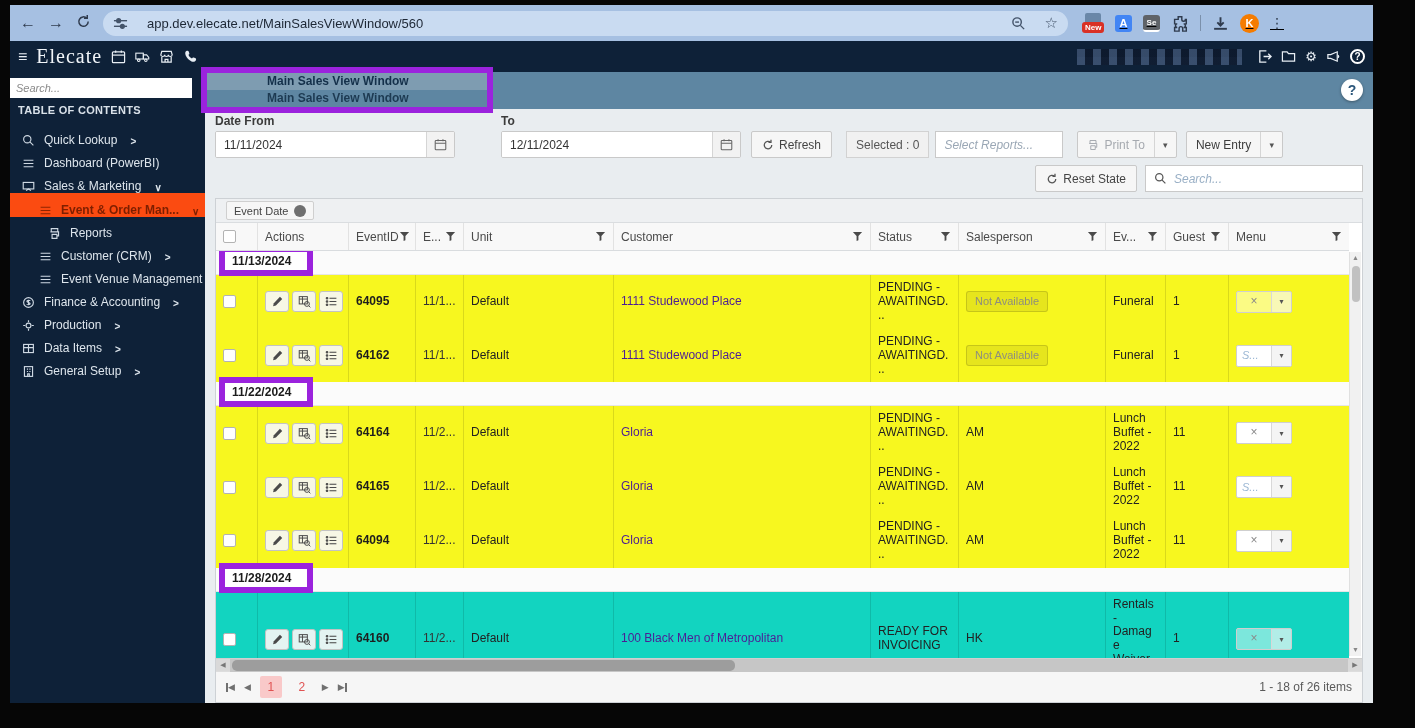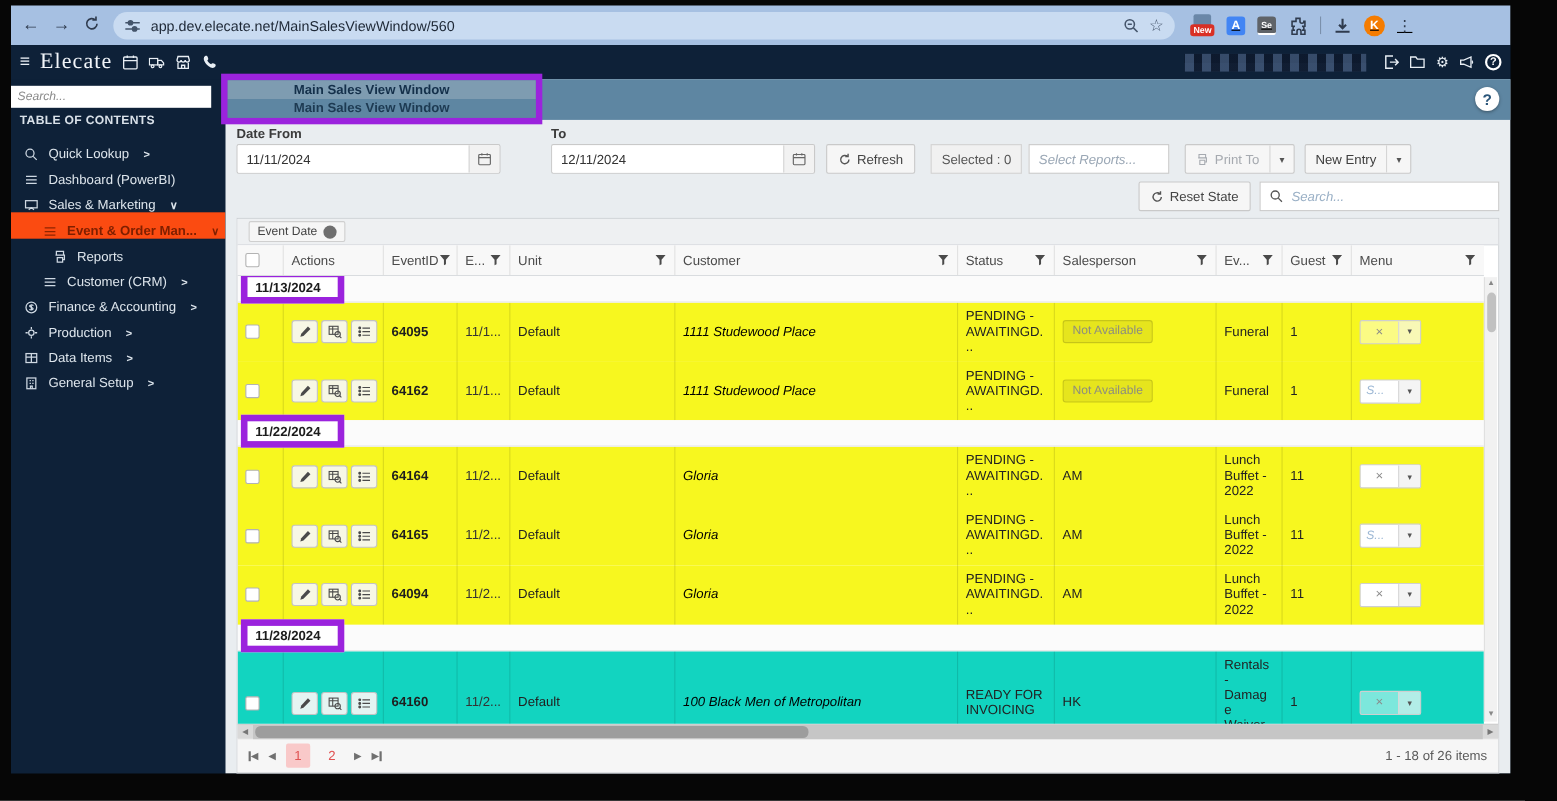--- a/index.html
+++ b/index.html
@@ -4,21 +4,21 @@
 <style>
   * { margin:0; padding:0; box-sizing:border-box; }
   html,body { width:1415px; height:728px; }
   body { background:#060606; position:relative; font-family:"Liberation Sans",sans-serif; overflow:hidden; }
 
   .window { position:absolute; left:10px; top:5px; width:1363px; height:698px; display:flex; flex-direction:column; }
 
   
   .chrome { height:36px; background:var(--chrome-blue); display:flex; align-items:center; padding:0 10px; gap:12px; flex:0 0 auto; }
   .chrome .navbtn { font-size:16px; color:#2f3b4e; cursor:pointer; line-height:1; }
-  .urlpill { flex:0 0 auto; width:965px; height:25px; background:#c9dbf1; border-radius:13px; display:flex; align-items:center; padding:0 10px; gap:9px; }
+  .urlpill { flex:0 0 auto; width:965px; height:25px; background:#c9dbf1; border-radius:13px; display:flex; align-items:center; padding:0 10px; gap:19px; }
   .urlpill .url { flex:1; font-size:13px; color:#1d2735; white-space:nowrap; overflow:hidden; }
   .pill-ico { width:15px; height:15px; flex:0 0 auto; }
   .ext { display:flex; align-items:center; gap:11px; margin-left:2px;text-decoration:underline; }
   .ext-new { position:relative; width:22px; height:20px; }
   .ext-new .flag { position:absolute; top:0; left:3px; width:16px; height:11px; background:#6a87a8; border-radius:2px; }
   .ext-new .badge { position:absolute; bottom:0; left:0; background:#d93025; color:#fff; font-size:8px; font-weight:bold; padding:1px 3px; border-radius:3px; }
   .ext-translate { width:17px; height:17px; background:#4285f4; border-radius:3px; color:#fff; font-size:11px; font-weight:bold; text-align:center; line-height:17px; }
   .ext-se { width:17px; height:17px; background:#5f6368; border-radius:3px; color:#fff; font-size:8px; font-weight:bold; text-align:center; line-height:15px; border-bottom:2px solid #ffffff; }
   .divider { width:1px; height:16px; background:#7b90ab; }
   .avatar { width:19px; height:19px; border-radius:50%; background:#f57c00; color:#fff; font-size:11px; font-weight:bold; display:flex; align-items:center; justify-content:center; }
@@ -100,21 +100,21 @@
   .grid-body { flex:1; min-height:0; overflow:hidden; margin-right:13px; position:relative; }
   .group-row { height:24px; background:#fbfbfb; border-bottom:1px solid #e6e6e6; position:relative; }
   .purple-box { position:absolute; left:3px; top:-5px; z-index:6; border:6px solid var(--annotation-purple); background:#fff; padding:2px 16px 2px 7px; font-size:12px; font-weight:bold; color:#1c1c1c; white-space:nowrap; }
   .grid-row { display:grid; grid-template-columns:var(--cols); align-items:center; }
   .row-yellow { background:var(--row-yellow); }
   .row-teal { background:var(--row-teal); }
   .cell { padding:6px 7px; font-size:12px; color:#222; border-right:1px solid rgba(0,0,0,.12); align-self:stretch; display:flex; align-items:center; line-height:1.16; min-height:44px; }
   .cell.wrap { white-space:normal; word-break:break-word; }
   .c-id { font-weight:bold; color:#1e1e1e; }
   .c-date { color:#333; white-space:nowrap; overflow:hidden; }
-  .c-customer { color:#000000;font-style:italic; }
+  .c-customer { color:#4c1d95; }
   .c-status { text-transform:none; }
   .actions { display:flex; gap:3px; }
   .abtn { width:24px; height:21px; background:rgba(246,246,246,.92); border:1px solid #c3c3c3; border-radius:3px; display:flex; align-items:center; justify-content:center; cursor:pointer; padding:0; }
   .abtn svg { width:13px; height:13px; }
   .sp-chip { background:rgba(130,120,20,.14); border:1px solid rgba(0,0,0,.14); color:#8e8e7d; font-size:11px; padding:3px 8px; border-radius:3px; }
   .combo { display:inline-flex; height:22px; background:#fff; border:1px solid #cfcfcf; border-radius:2px; overflow:hidden; cursor:pointer; }
   .combo-val { width:34px; display:flex; align-items:center; justify-content:center; font-size:12px; color:#8a8a8a; }
   .combo-val.ph { font-style:italic; color:#9bb7d4; font-size:11px; justify-content:flex-start; padding-left:5px; }
   .combo-arrow { width:20px; border-left:1px solid #d8d8d8; background:#f4f4f4; display:flex; align-items:center; justify-content:center; font-size:8px; color:#555; }
   .combo.dis { background:rgba(255,255,255,.45); }
@@ -294,20 +294,28 @@
           <span>Reports</span>
         </div>
         <div class="nav-item lvl1">
           <span class="nav-ico">
               <svg viewBox="0 0 16 16">
                 <path d="M2 4h12M2 8h12M2 12h12"></path>
               </svg>
             </span>
           <span>Customer (CRM)</span>
           <span class="nav-chev">&gt;</span>
+        </div>
+        <div class="nav-item lvl1">
+          <span class="nav-ico">
+              <svg viewBox="0 0 16 16">
+                <path d="M2 4h12M2 8h12M2 12h12"></path>
+              </svg>
+            </span>
+          <span>Event Venue Management</span>
         </div>
         <div class="nav-item lvl0">
           <span class="nav-ico">
               <svg viewBox="0 0 16 16">
                 <circle cx="8" cy="8" r="6"></circle>
                 <path d="M8 4.5v7M6 10c0 1 4 1 4-.5S6 8 6 6.5 10 5 10 6"></path>
               </svg>
             </span>
           <span>Finance &amp; Accounting</span>
           <span class="nav-chev">&gt;</span>

